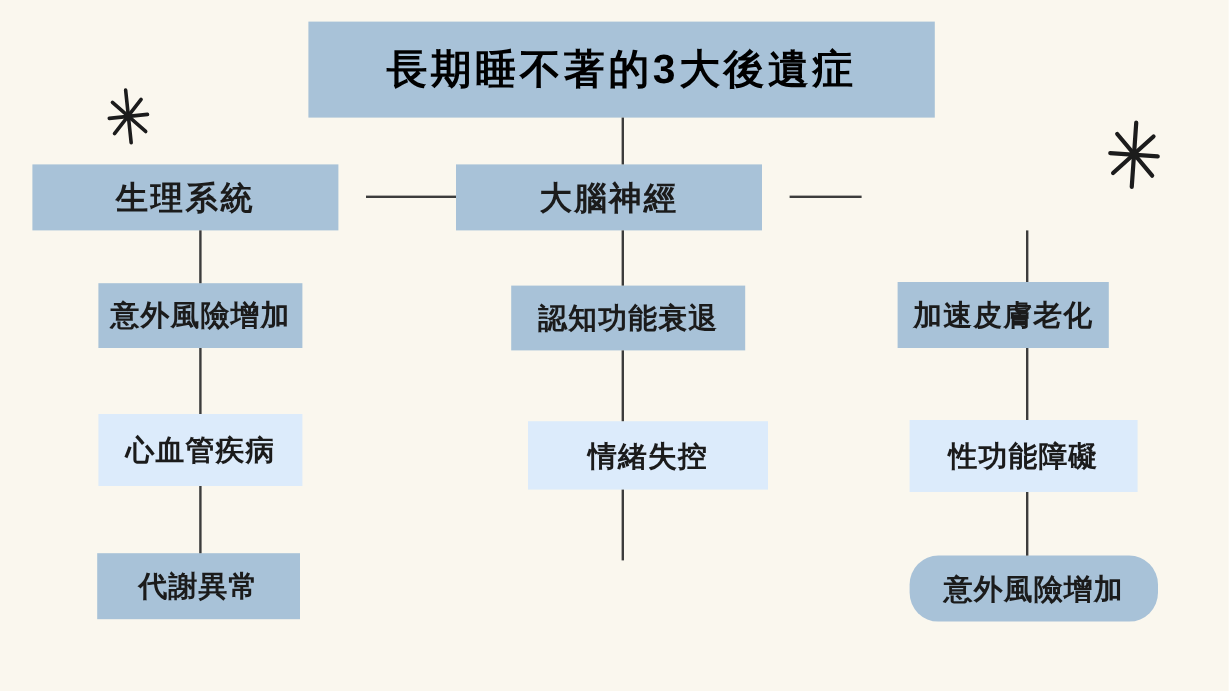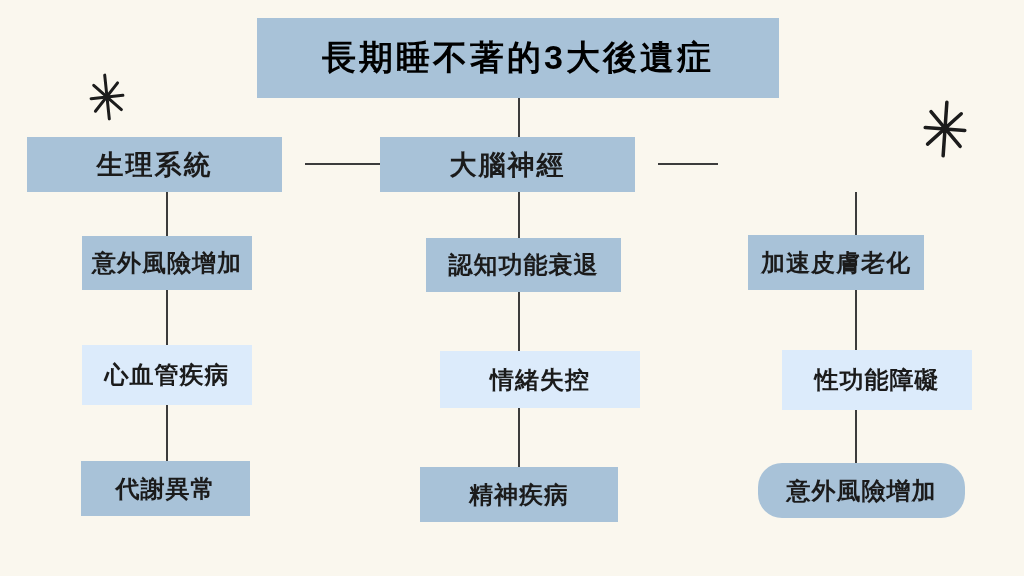--- a/index.html
+++ b/index.html
@@ -32,21 +32,21 @@
   
   .c1-r1{left:82px; top:236px;width:170px;height:54px;}
   .c1-r2{left:82px; top:345px;width:170px;height:60px;}
   .c1-r3{left:81px; top:461px;width:169px;height:55px;}
   
   .c2-r1{left:426px;top:238px;width:195px;height:54px;}
   .c2-r2{left:420px;top:351px;width:200px;height:57px;margin-left:20px;}
   .c2-r3{left:420px;top:467px;width:198px;height:55px;}
   
   .c3-r1{left:725px;top:235px;width:176px;height:55px;margin-left:23px;}
-  .c3-r2{left:758px;top:350px;width:190px;height:60px;margin-left:24px;}
+  .c3-r2{left:758px;top:350px;width:190px;height:60px;}
   .c3-r3{left:758px;top:463px;width:207px;height:55px;border-radius:24px;}
   .line{position:absolute;background:#3c3c3c;}
   .vline{width:2px;}
   .hline{height:2px;}
   .sparkle{position:absolute;z-index:2;}
   .sparkle-left{left:83px;top:72px;width:48px;height:50px;transform:rotate(-6deg);}
   .sparkle-right{left:917px;top:100px;width:56px;height:58px;transform:rotate(4deg);}
 </style>
 </head>
 <body>
@@ -76,21 +76,20 @@
 
   <div class="box dark header hdr-1">生理系統</div>
   <div class="box dark header hdr-2">大腦神經</div>
 
   <div class="box dark item c1-r1">意外風險增加</div>
   <div class="box light item c1-r2">心血管疾病</div>
   <div class="box dark item c1-r3">代謝異常</div>
 
   <div class="box dark item c2-r1">認知功能衰退</div>
   <div class="box light item c2-r2">情緒失控</div>
-  <div class="box dark item c2-r3">精神疾病</div>
 
   <div class="box dark item c3-r1">加速皮膚老化</div>
   <div class="box light item c3-r2">性功能障礙</div>
   <div class="box dark item c3-r3">意外風險增加</div>
 
   <div class="line vline" style="left:518px;top:98px;height:39px;"></div>
   <div class="line hline" style="left:305px;top:163px;width:75px;"></div>
   <div class="line hline" style="left:658px;top:163px;width:60px;"></div>
 
   <div class="line vline" style="left:166px;top:192px;height:44px;"></div>

